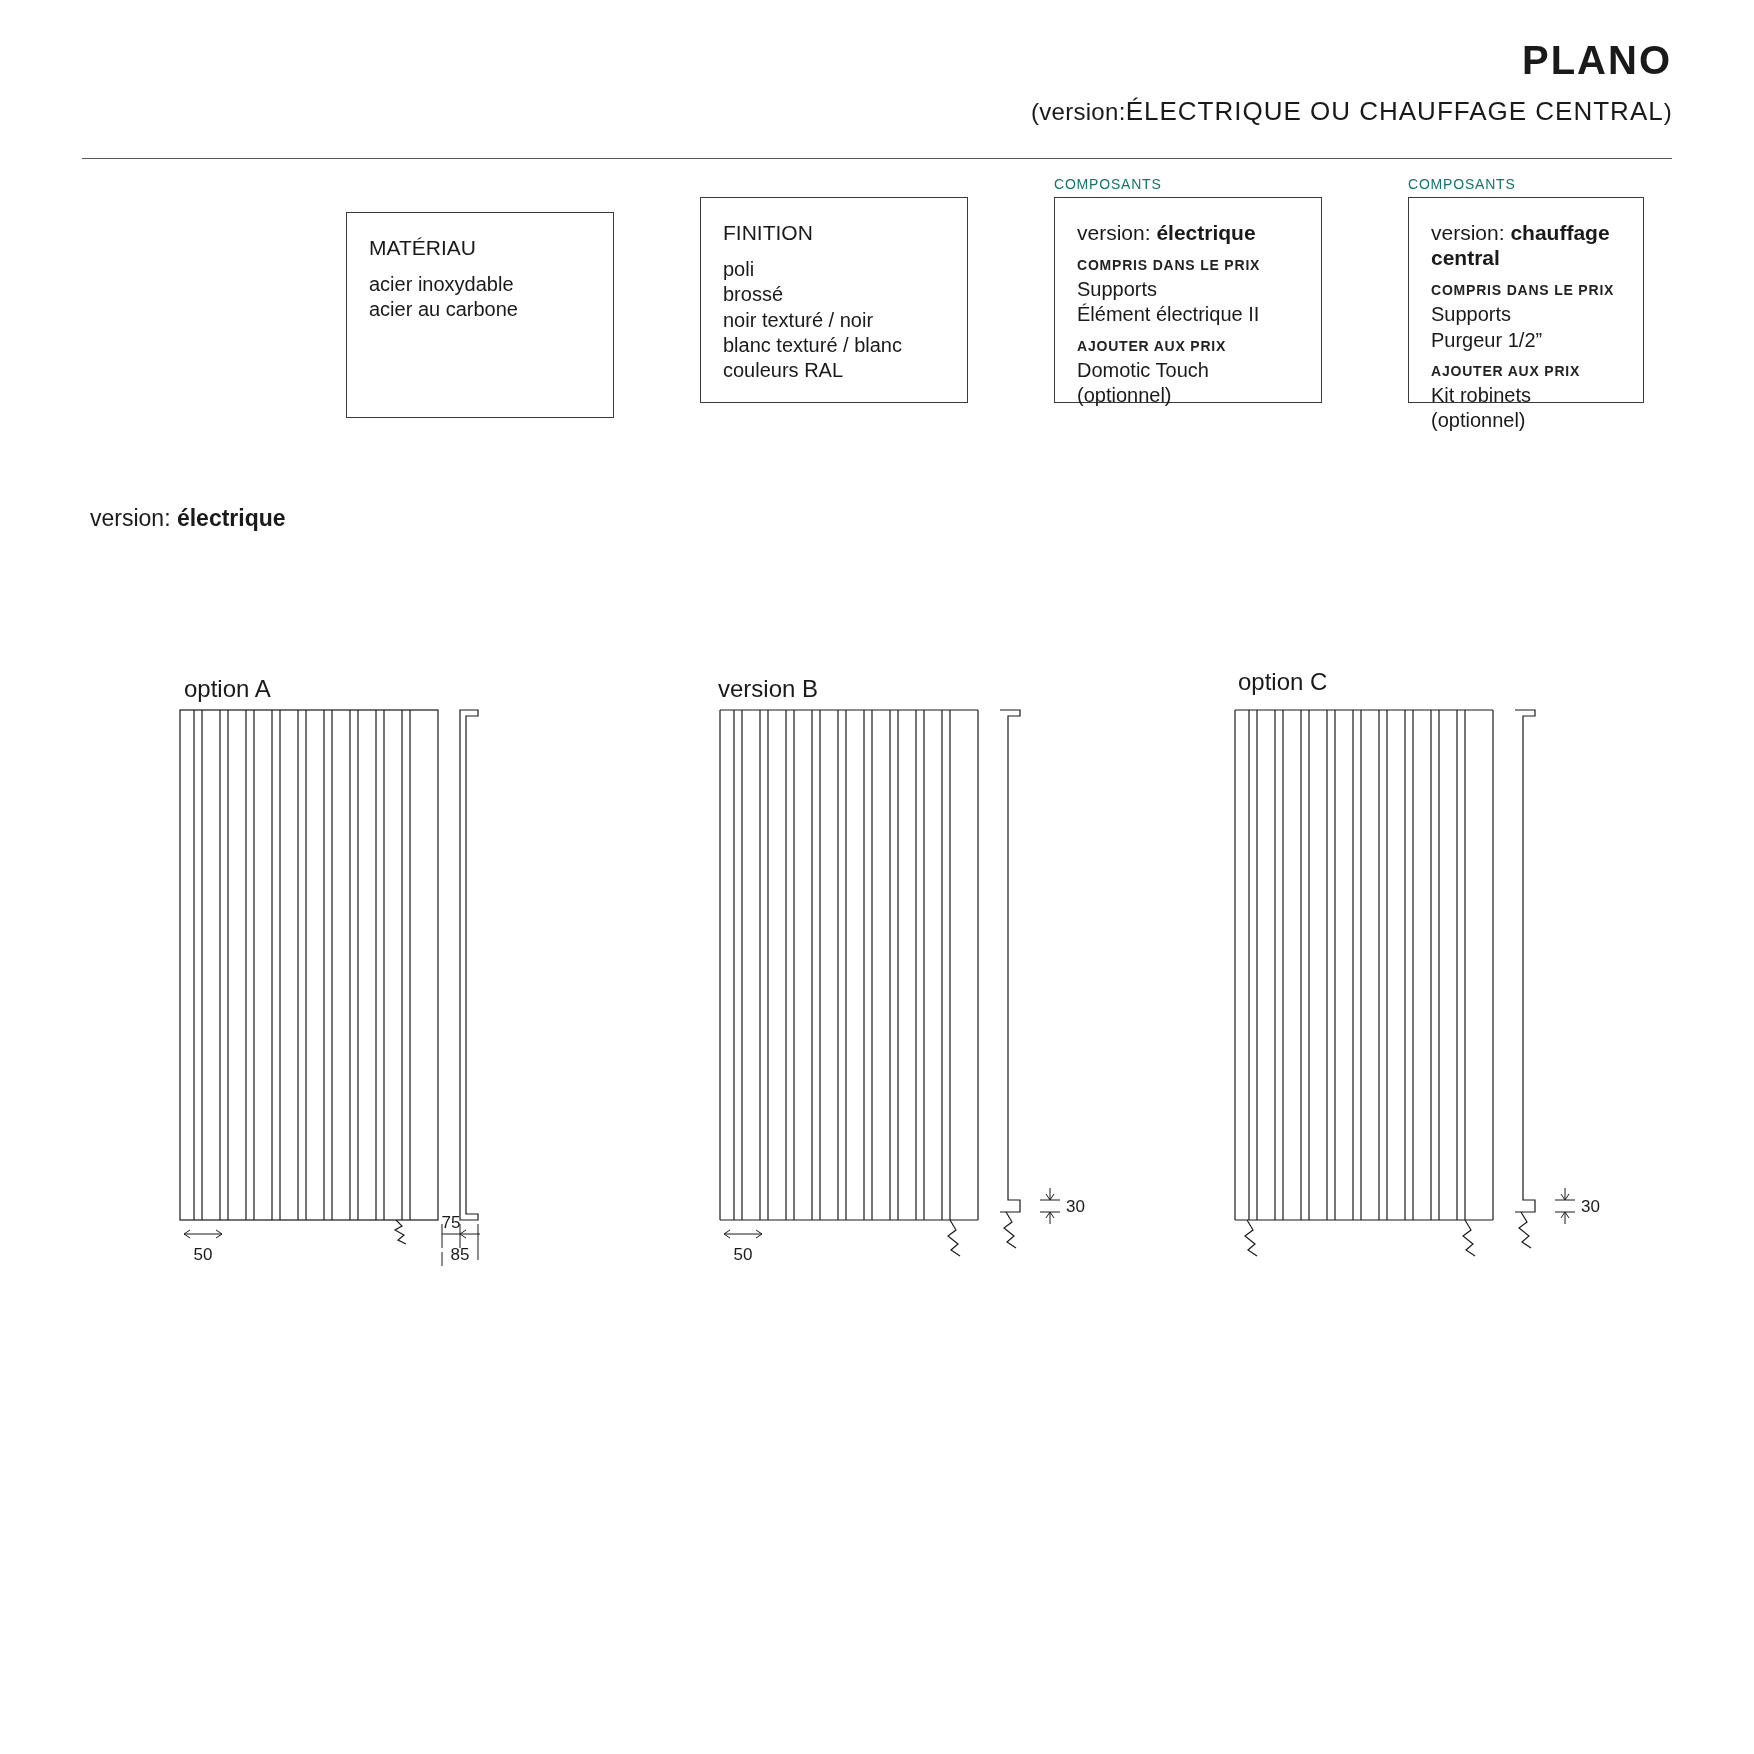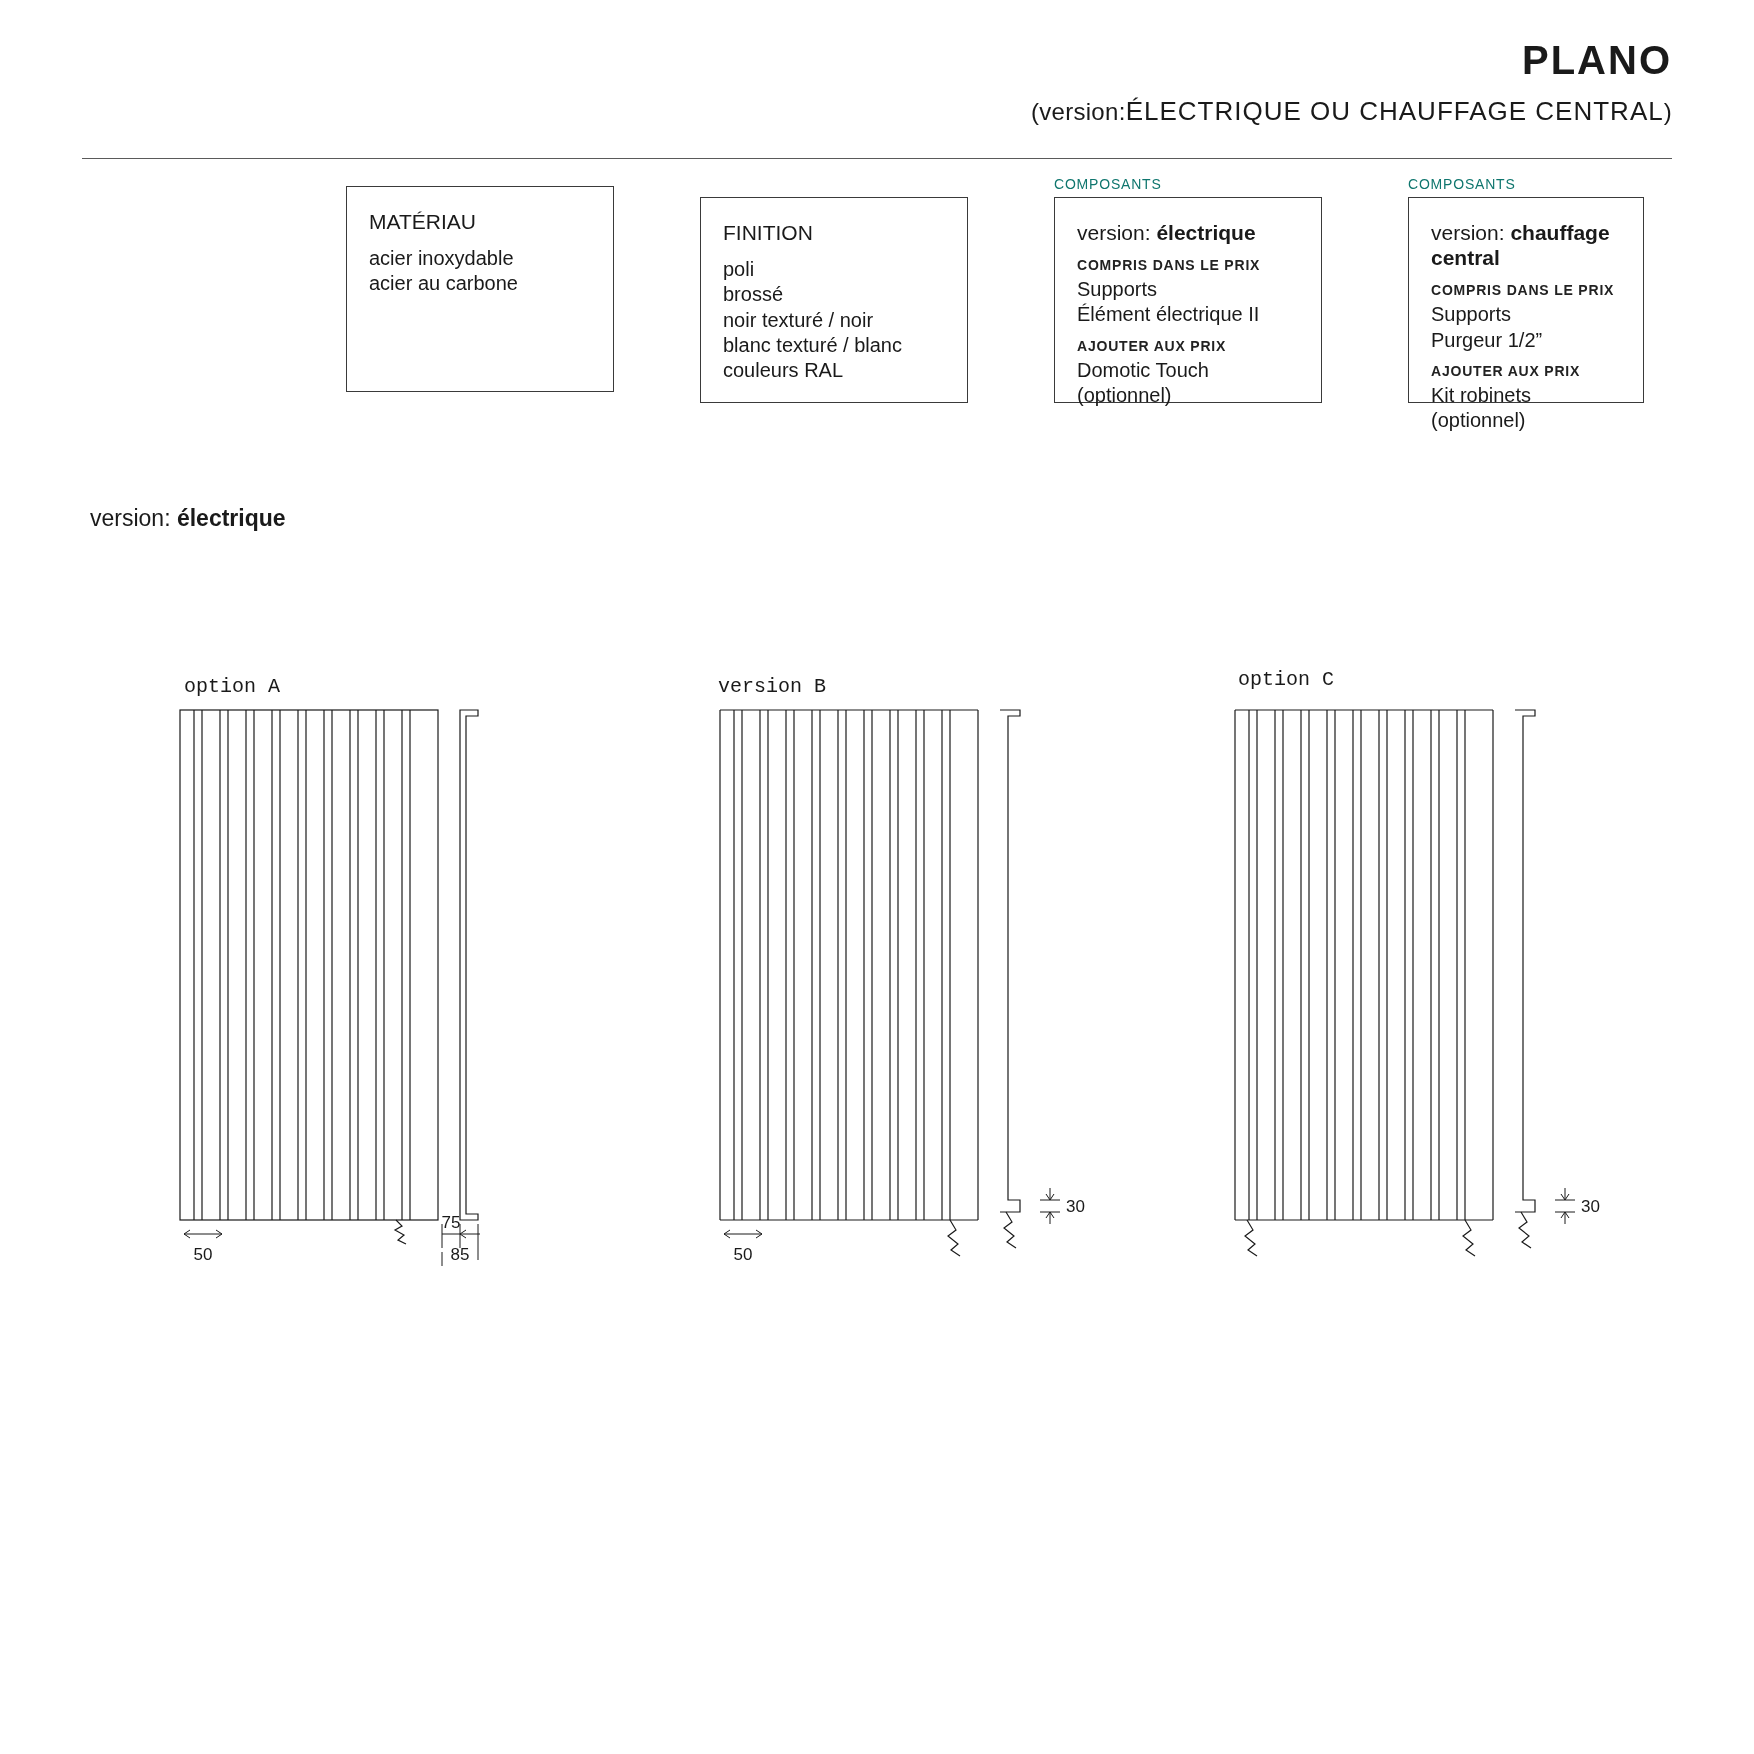--- a/index.html
+++ b/index.html
@@ -80,21 +80,21 @@
     top: 180px;
     width: 1590px;
     height: 230px;
   }
   .spec-box {
     position: absolute;
     border: 1px solid #3a3a3a;
     box-sizing: border-box;
     padding: 22px 22px 10px 22px;
   }
-  .spec-box.b1 { left: 264px; top: 6px; width: 268px; height: 206px; }
+  .spec-box.b1 { left: 264px; top: 32px; width: 268px; height: 206px; }
   .spec-box.b2 { left: 618px; top: 17px; width: 268px; height: 206px; }
   .spec-box.b3 { left: 972px; top: 17px; width: 268px; height: 206px; }
   .spec-box.b4 { left: 1326px; top: 17px; width: 236px; height: 206px; }
 
   .spec-overtitle {
     position: absolute;
     font-size: 14px;
     letter-spacing: 0.8px;
     color: #0f766e;
   }
@@ -133,22 +133,21 @@
   
   .drawings {
     position: absolute;
     left: 0;
     top: 640px;
     width: 1754px;
     height: 720px;
   }
   .opt-label {
     position: absolute;
-    font-size: 20px;
-    font-family: Liberation Mono, monospace;
+    font-size: 24px;
   }
   .opt-label.a { left: 184px; top: 35px; }
   .opt-label.b { left: 718px; top: 35px; }
   .opt-label.c { left: 1238px; top: 28px; }
 
   svg { display: block; }
 </style>
 </head>
 <body>
 

